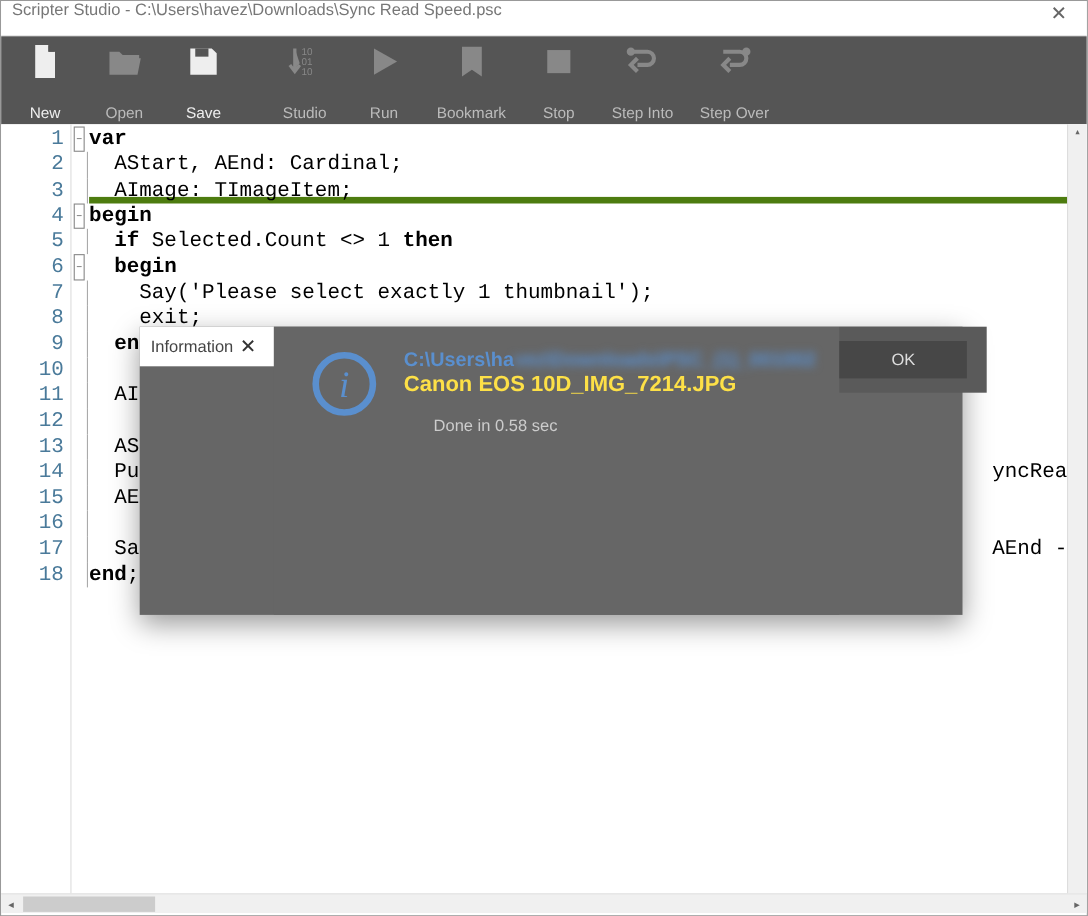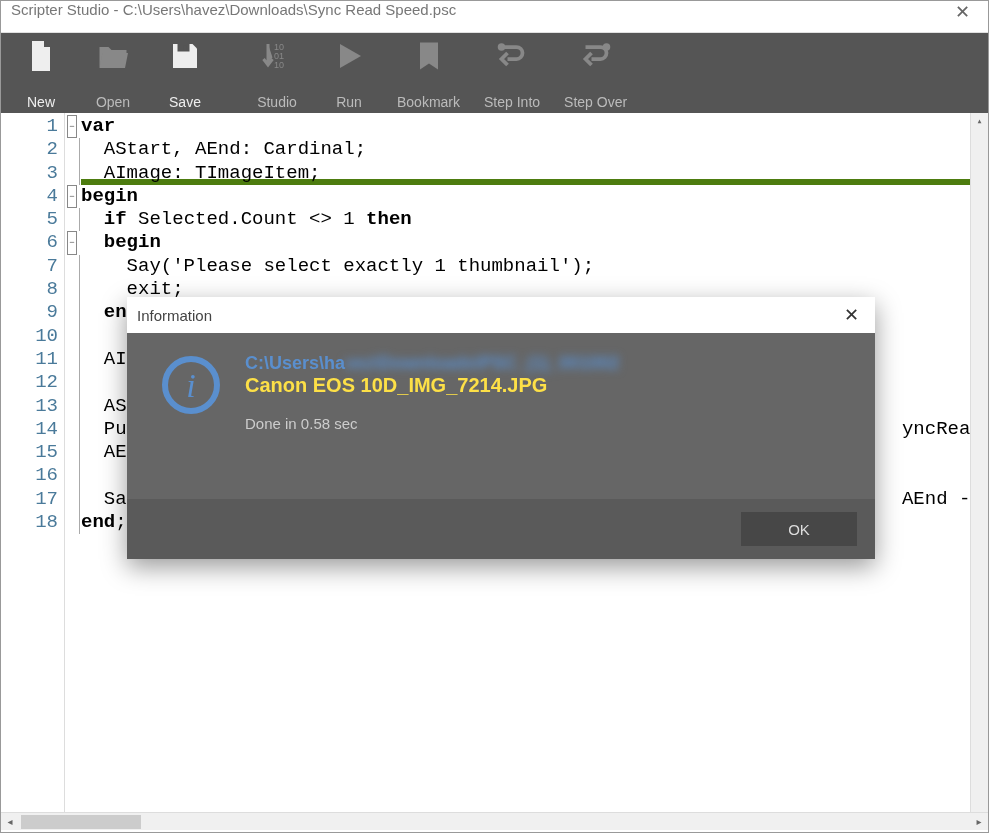--- a/index.html
+++ b/index.html
@@ -146,21 +146,21 @@
 
 .dialog {
   position: absolute;
   left: 126px;
   top: 296px;
   width: 748px;
   height: 262px;
   background: #666;
   box-shadow: 0 8px 24px rgba(0,0,0,0.4);
   display: flex;
-  flex-direction: column;
+  flex-direction: row;
 }
 .dialog-title {
   height: 36px;
   background: #fff;
   color: #444;
   display: flex;
   align-items: center;
   padding: 0 10px;
   font-size: 15px;
 }
@@ -195,20 +195,21 @@
 }
 .info-text .line2 {
   color: #fde047;
   font-weight: 600;
   font-size: 20px;
 }
 .info-text .line3 {
   color: #ccc;
   font-size: 15px;
   margin-top: 18px;
+  margin-left: 27px;
 }
 .dialog-footer {
   height: 60px;
   background: #5a5a5a;
   display: flex;
   align-items: center;
   justify-content: flex-end;
   padding-right: 18px;
 }
 .ok-btn {
@@ -267,20 +268,26 @@
     <svg viewBox="0 0 24 24">
         <path fill="#888" d="M6 4l14 8-14 8z"></path>
       </svg>
     <span class="lbl">Run</span>
   </div>
   <div class="toolbar-btn">
     <svg viewBox="0 0 24 24">
         <path fill="#888" d="M6 3h12v18l-6-4-6 4z"></path>
       </svg>
     <span class="lbl">Bookmark</span>
+  </div>
+  <div class="toolbar-btn">
+    <svg viewBox="0 0 24 24">
+        <rect fill="#888" x="5" y="5" width="14" height="14"></rect>
+      </svg>
+    <span class="lbl">Stop</span>
   </div>
   <div class="toolbar-btn">
     <svg viewBox="0 0 24 24">
         <path stroke="#888" stroke-width="2.5" fill="none" d="M5 6h10a4 4 0 0 1 0 8h-6 M9 10l-4 4 4 4"></path>
         <circle fill="#888" cx="5" cy="6" r="2.5"></circle>
       </svg>
     <span class="lbl">Step Into</span>
   </div>
   <div class="toolbar-btn">
     <svg viewBox="0 0 24 24">

